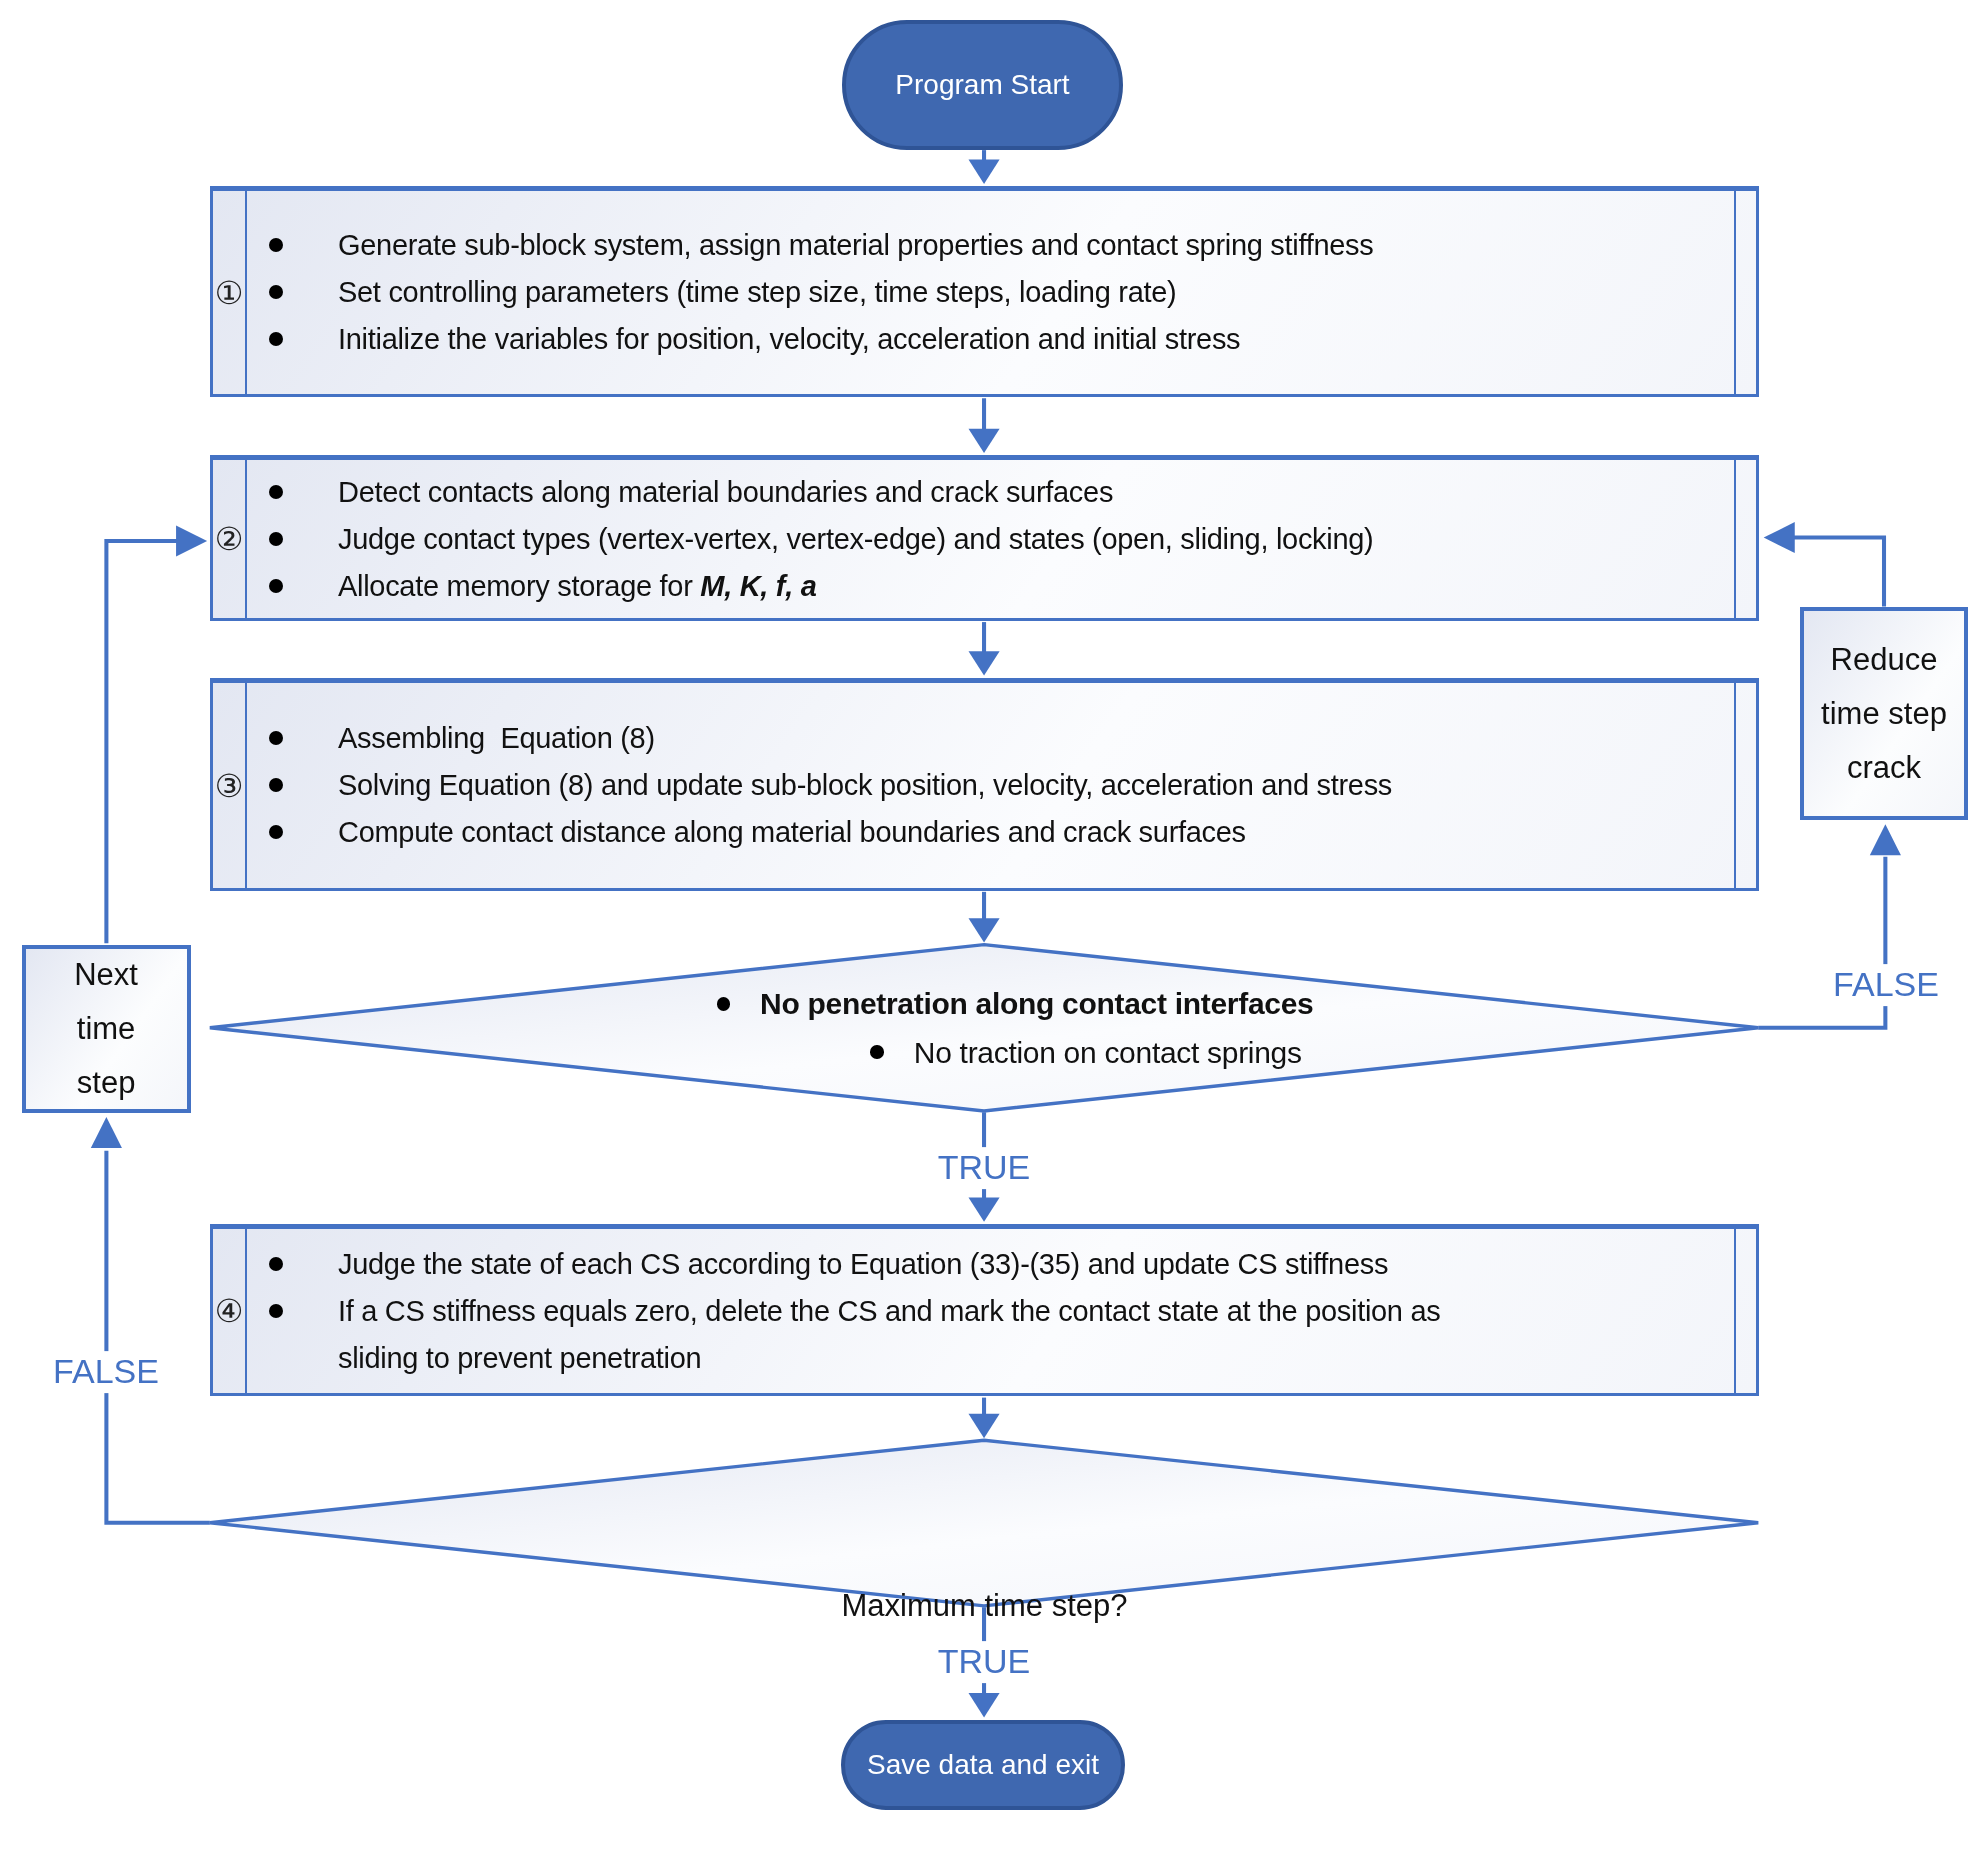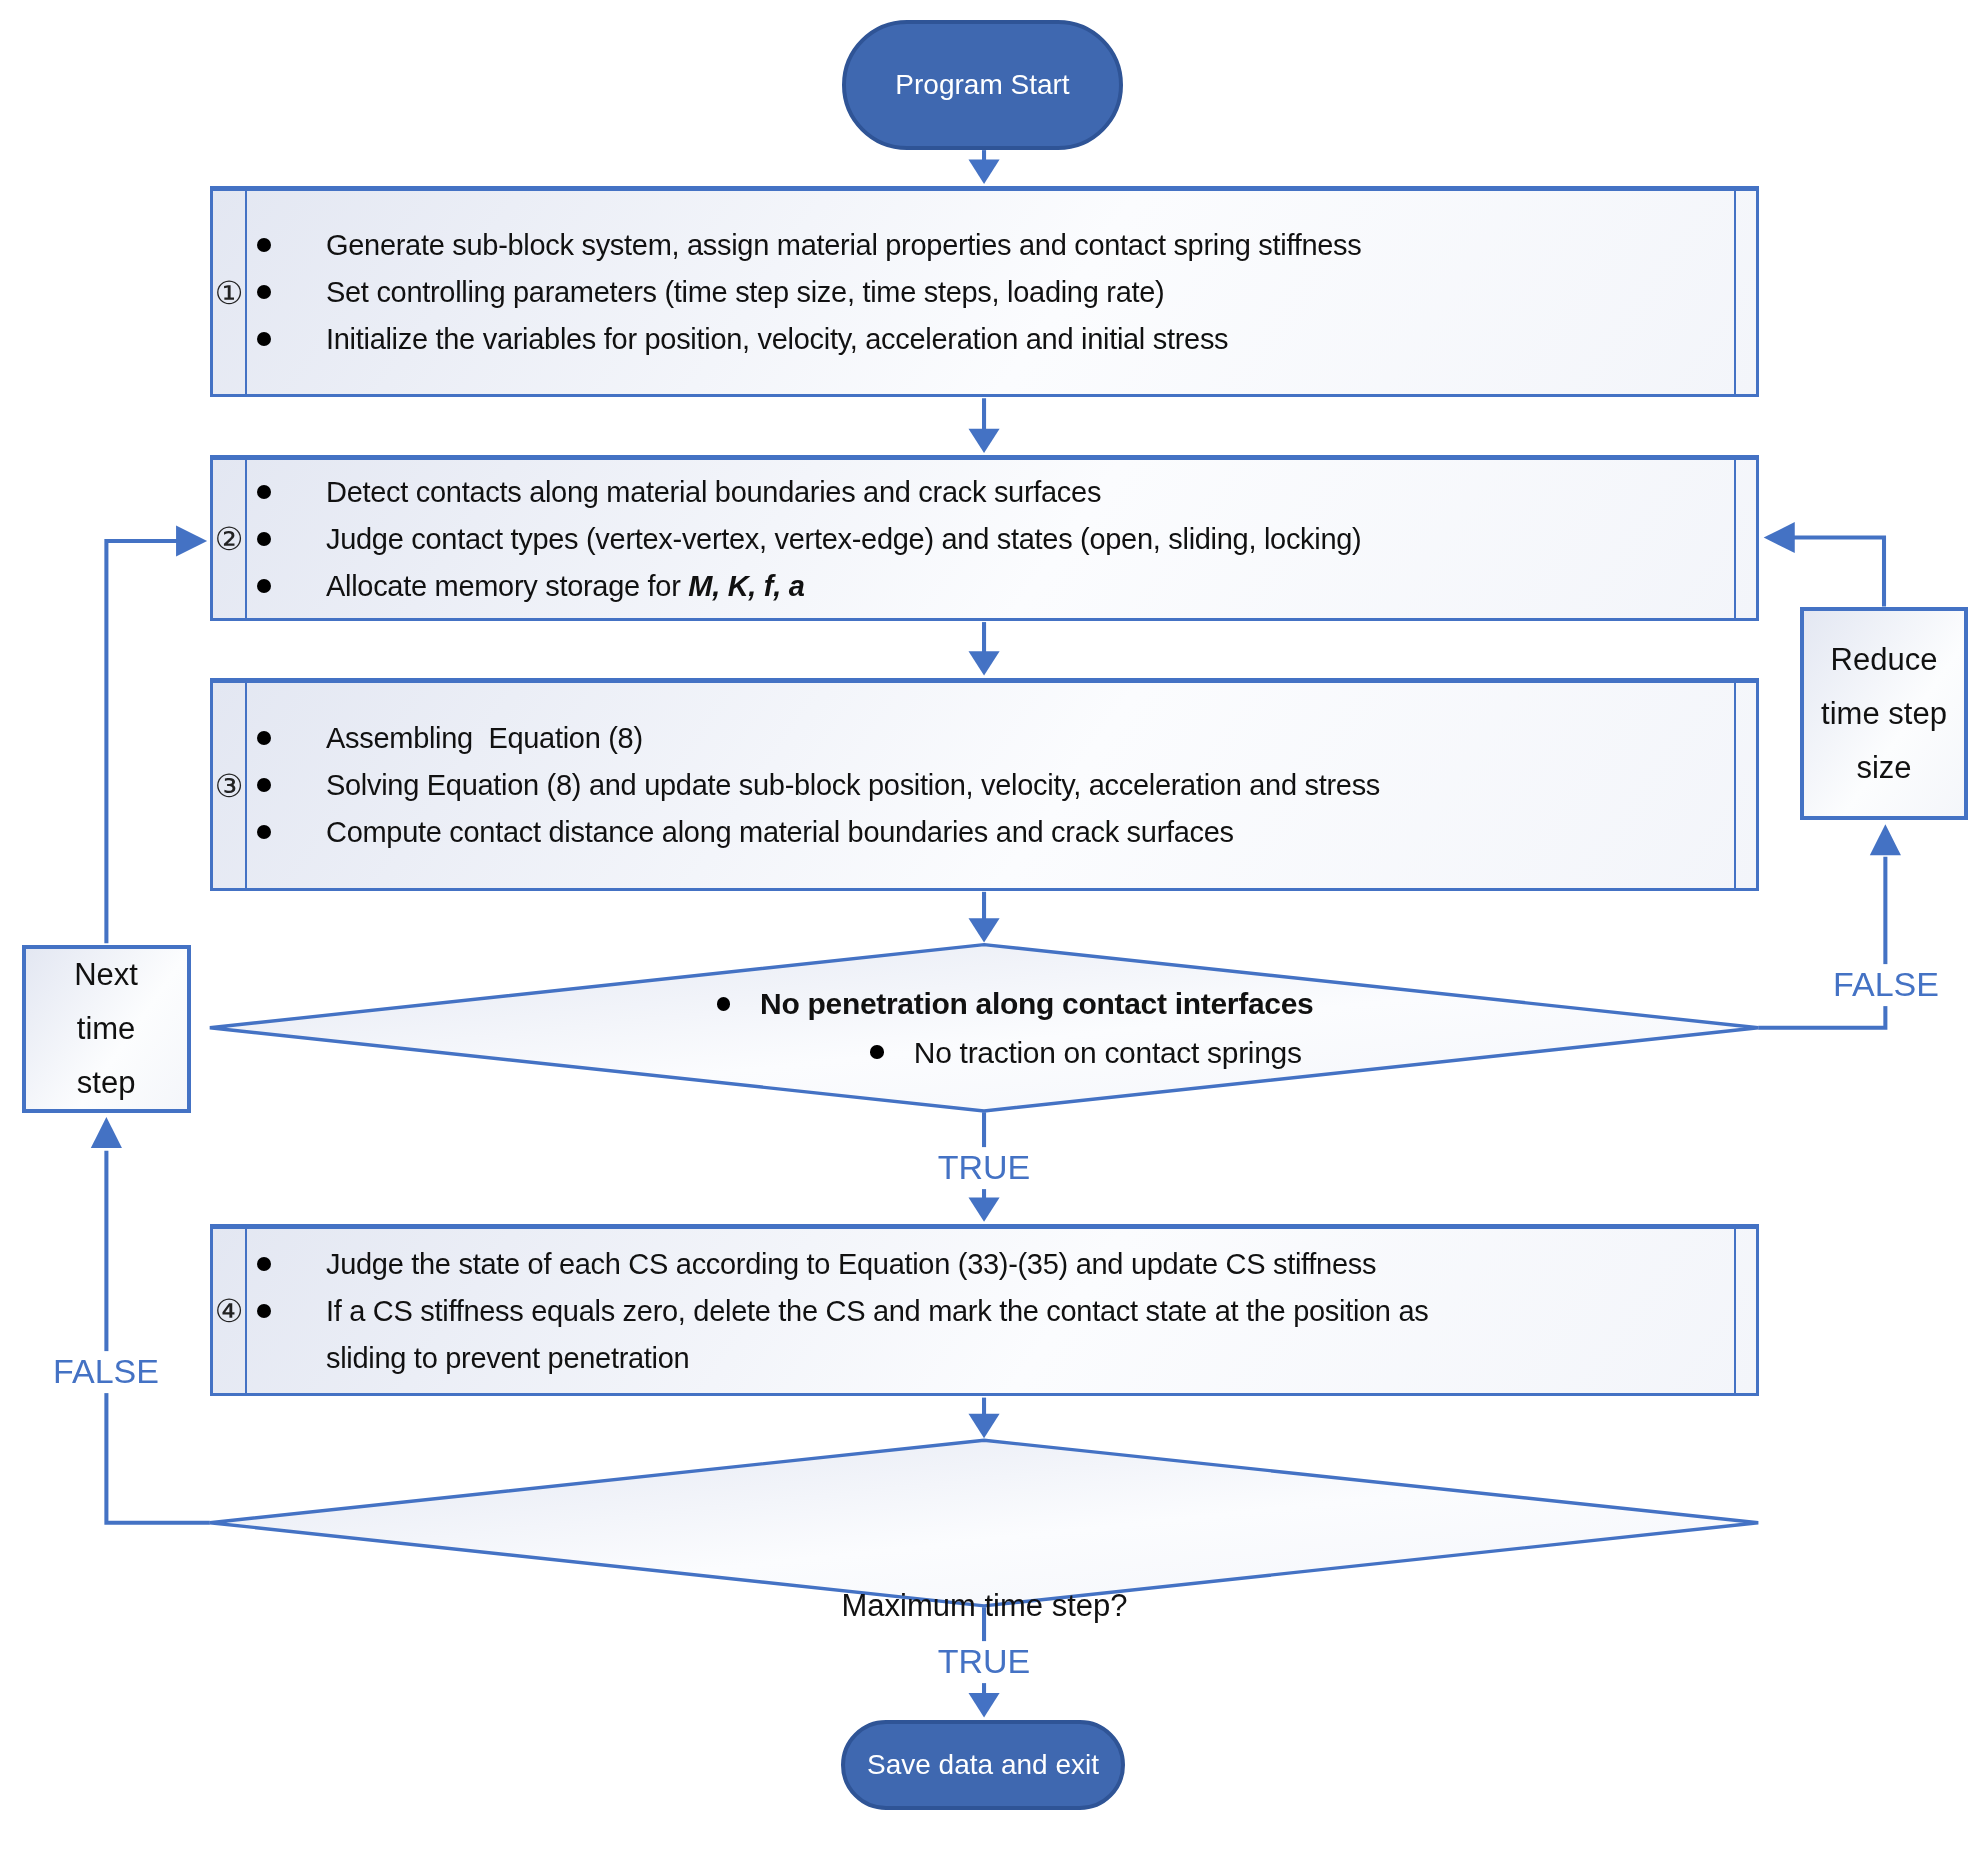--- a/index.html
+++ b/index.html
@@ -26,21 +26,21 @@
     display:flex;
   }
   #step1{top:186px;height:211px;}
   #step2{top:455px;height:166px;}
   #step3{top:678px;height:213px;}
   #step4{top:1224px;height:172px;}
   .numcol{flex:none;width:32px;border-right:2.7px solid #4472C4;
     display:flex;align-items:center;justify-content:center;font-size:32px;color:#222;}
   .endcol{flex:none;width:20px;border-left:2.7px solid #4472C4;}
   .content{flex:1;display:flex;flex-direction:column;justify-content:center;padding:2.7px 12px 2.7px 0;min-width:0;}
-  ul.bullets{list-style:none;margin:4px;padding:0;}
+  ul.bullets{list-style:none;margin:16px;padding:0;}
   .bullets li{position:relative;padding-left:75px;font-size:29px;line-height:47px;white-space:pre-wrap;letter-spacing:-0.3px;}
   .bullets li::before{content:"";position:absolute;left:6px;top:16px;width:14px;height:14px;border-radius:50%;background:#000;}
   .mvars{font-weight:bold;font-style:italic;}
 
   
   .d-text{position:absolute;z-index:2;left:210px;width:1549px;display:flex;
     flex-direction:column;align-items:center;justify-content:center;}
   #d1text{top:945px;height:166px;gap:5.4px;font-size:30px;}
   #d2text{top:1523px;height:166px;font-size:31px;}
   .drow{display:flex;align-items:center;gap:30px;line-height:43px;letter-spacing:-0.3px;}
@@ -194,21 +194,21 @@
   </div>
 
   <div class="sidebox" id="nextbox">
     <span>Next
 time
 step</span>
   </div>
   <div class="sidebox" id="reducebox">
     <span>Reduce
 time step
-size</span>
+crack</span>
   </div>
 
   <div class="flowlabel" id="lbl-true1">TRUE</div>
   <div class="flowlabel" id="lbl-true2">TRUE</div>
   <div class="flowlabel" id="lbl-false-left">FALSE</div>
   <div class="flowlabel" id="lbl-false-right">FALSE</div>
 
   <div class="pill" id="end">
     <span>Save data and exit</span>
   </div>

